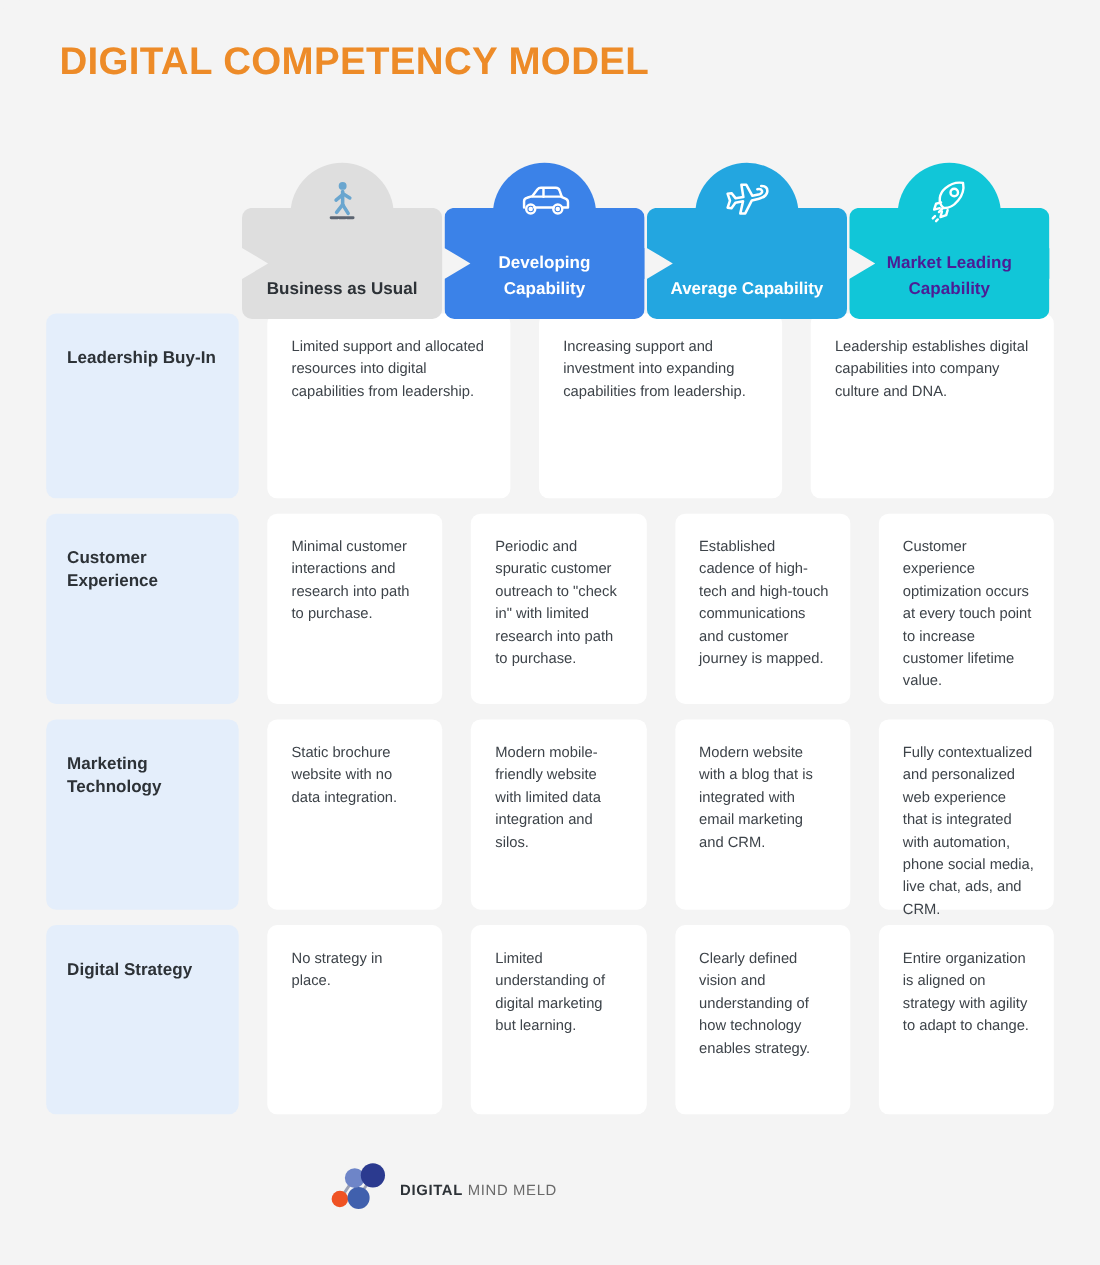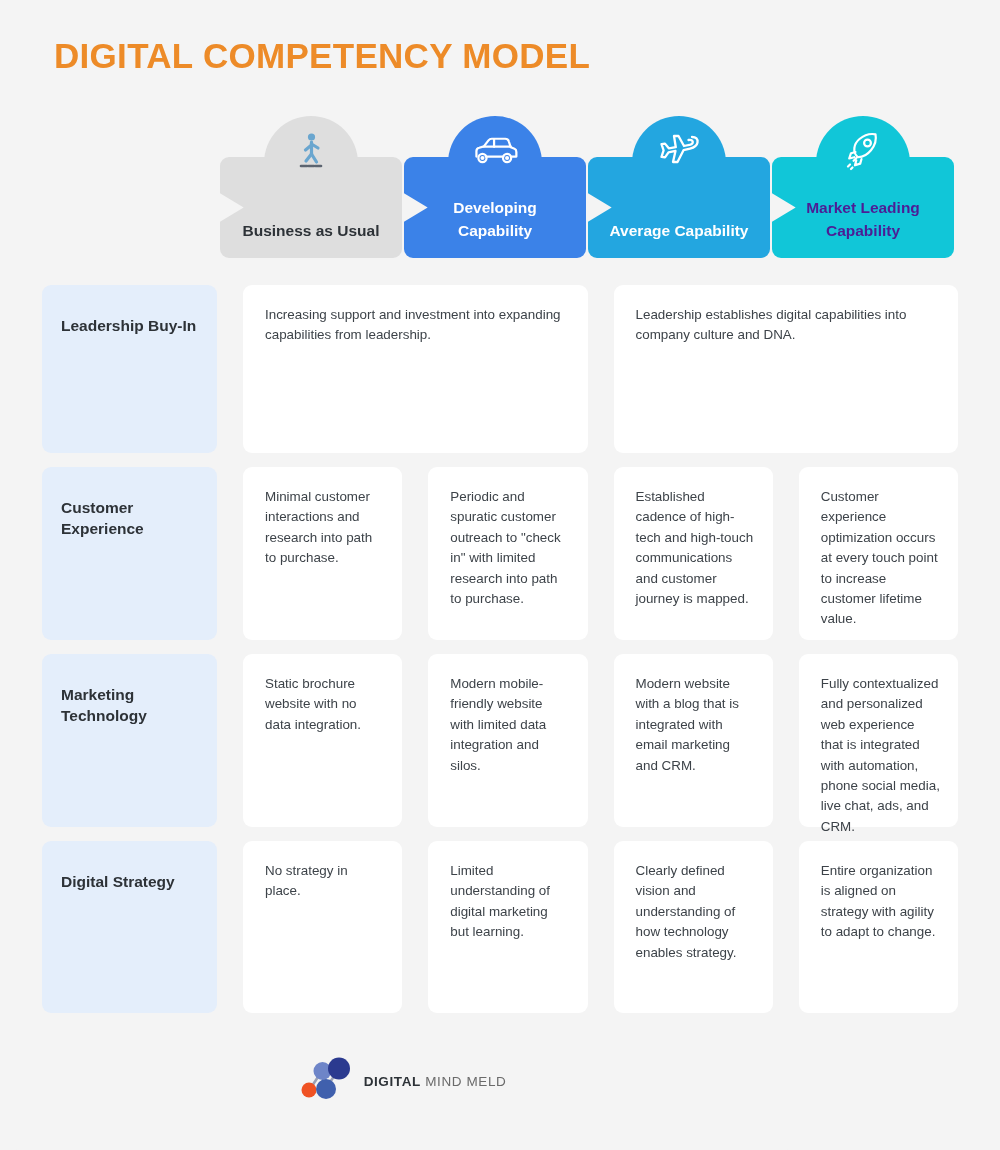--- a/index.html
+++ b/index.html
@@ -37,21 +37,21 @@
   .header-stage {
     position: absolute;
     left: 220px;
     top: 131px;
     width: 740px;
     height: 142px;
   }
 
   .col-head {
     position: absolute;
-    top: 26px;
+    top: 58px;
     width: 182px;
     height: 101px;
     text-decoration: underline;
   }
 
   .col-head .bubble {
     position: absolute;
     left: 50%;
     top: -41px;
     transform: translateX(-50%);
@@ -286,20 +286,23 @@
 
   </div>
 
   <div class="grid">
 
     <div class="grid-row row-h-1">
       <div class="cat-cell">
         <div class="cat-label">Leadership Buy-In</div>
       </div>
       <div class="desc-cell">
+        <div class="desc-text">Limited support and allocated resources into digital capabilities from leadership.</div>
+      </div>
+      <div class="desc-cell">
         <div class="desc-text">Increasing support and investment into expanding capabilities from leadership.</div>
       </div>
       <div class="desc-cell">
         <div class="desc-text">Leadership establishes digital capabilities into company culture and DNA.</div>
       </div>
     </div>
 
     <div class="grid-row row-h-2">
       <div class="cat-cell">
         <div class="cat-label">Customer Experience</div>

